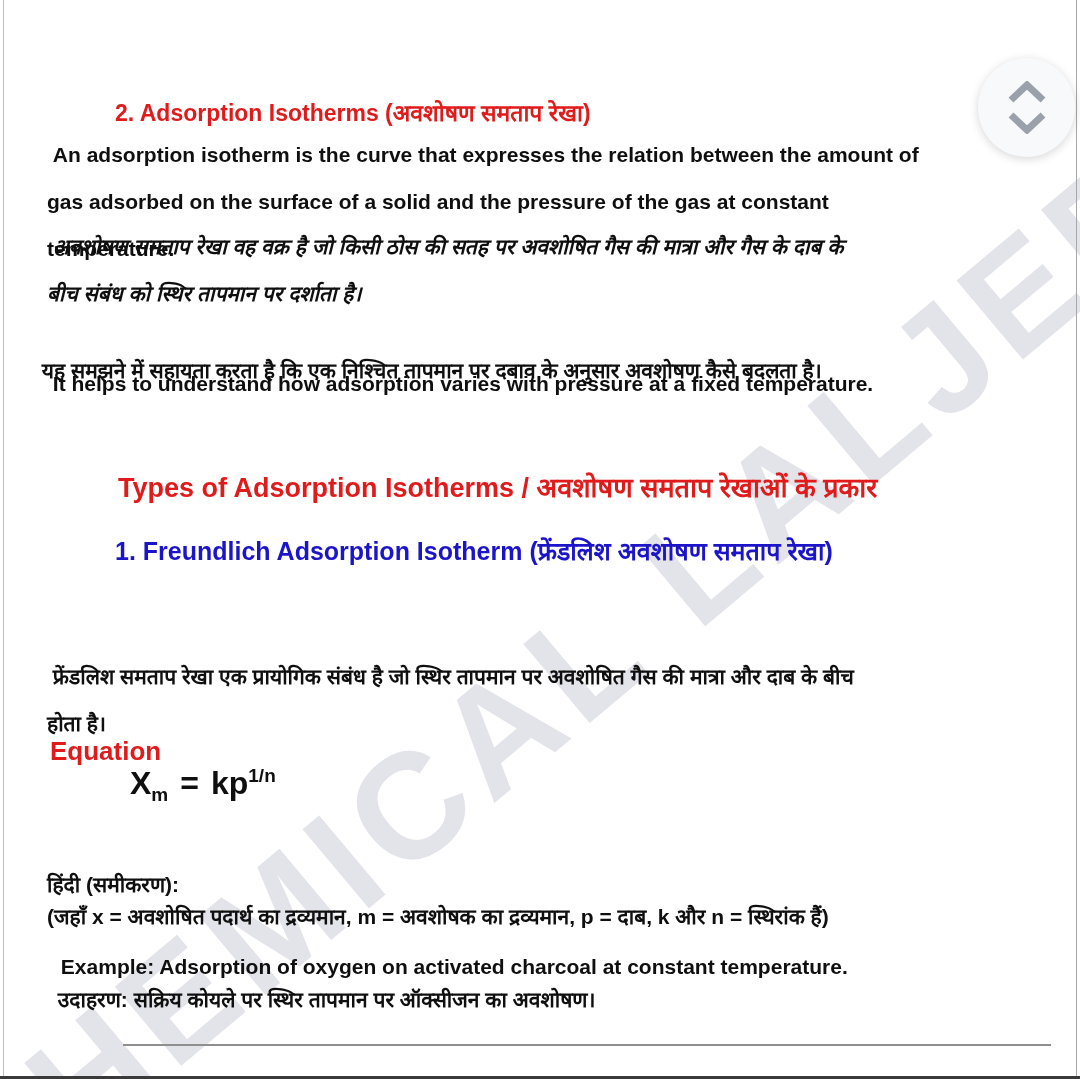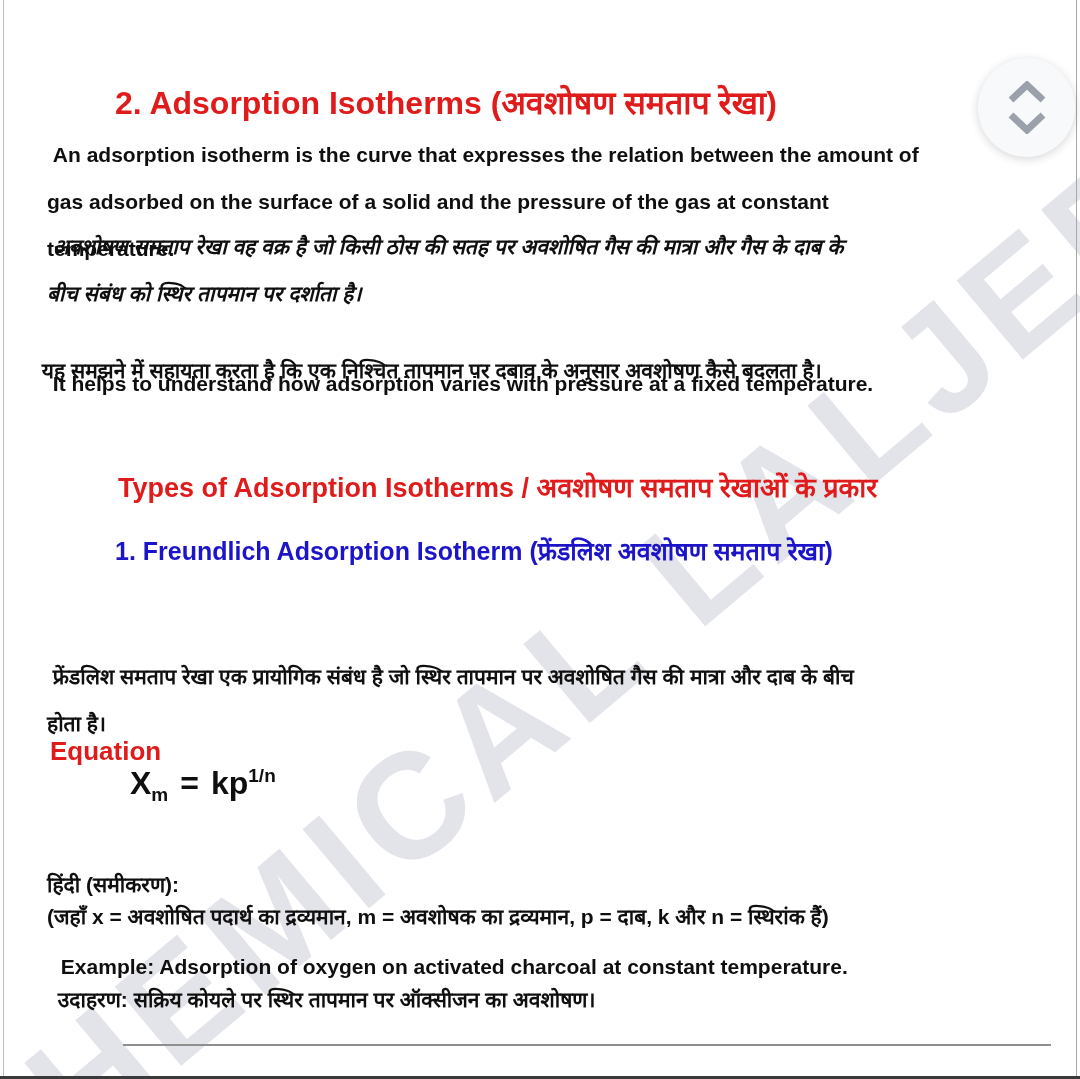--- a/index.html
+++ b/index.html
@@ -24,21 +24,21 @@
   
   .watermark{
     position:absolute;left:555px;top:685px;
     transform:translate(-50%,-50%) rotate(-40deg);
     font-size:150px;letter-spacing:10px;white-space:nowrap;
     color:var(--watermark);z-index:0;user-select:none;
   }
   
   .tb{position:absolute;white-space:pre-wrap;z-index:1;}
   .en,.hi{font-size:21px;line-height:47px;}
-  .h-main{left:115px;top:80px;font-size:32px;color:var(--red);}
+  .h-main{left:115px;top:96px;font-size:23px;color:var(--red);}
   .intro-en{left:47px;top:131px;}
   .intro-hi{left:47px;top:223px;font-style:italic;}
   .helps-en{left:47px;top:316px;margin-top:44px;}
   .helps-hi{left:36px;top:347px;}
   .h-types{left:118px;top:468px;font-size:27px;color:var(--red);}
   .h-freundlich{left:115px;top:533px;font-size:25px;color:var(--blue);}
   .freundlich-en{left:47px;top:588px;}
   .freundlich-hi{left:47px;top:653px;}
   .eq-label{left:50px;top:736px;font-size:26px;color:var(--red);}
   .formula{left:130px;top:765px;font-size:32px;white-space:nowrap;}

